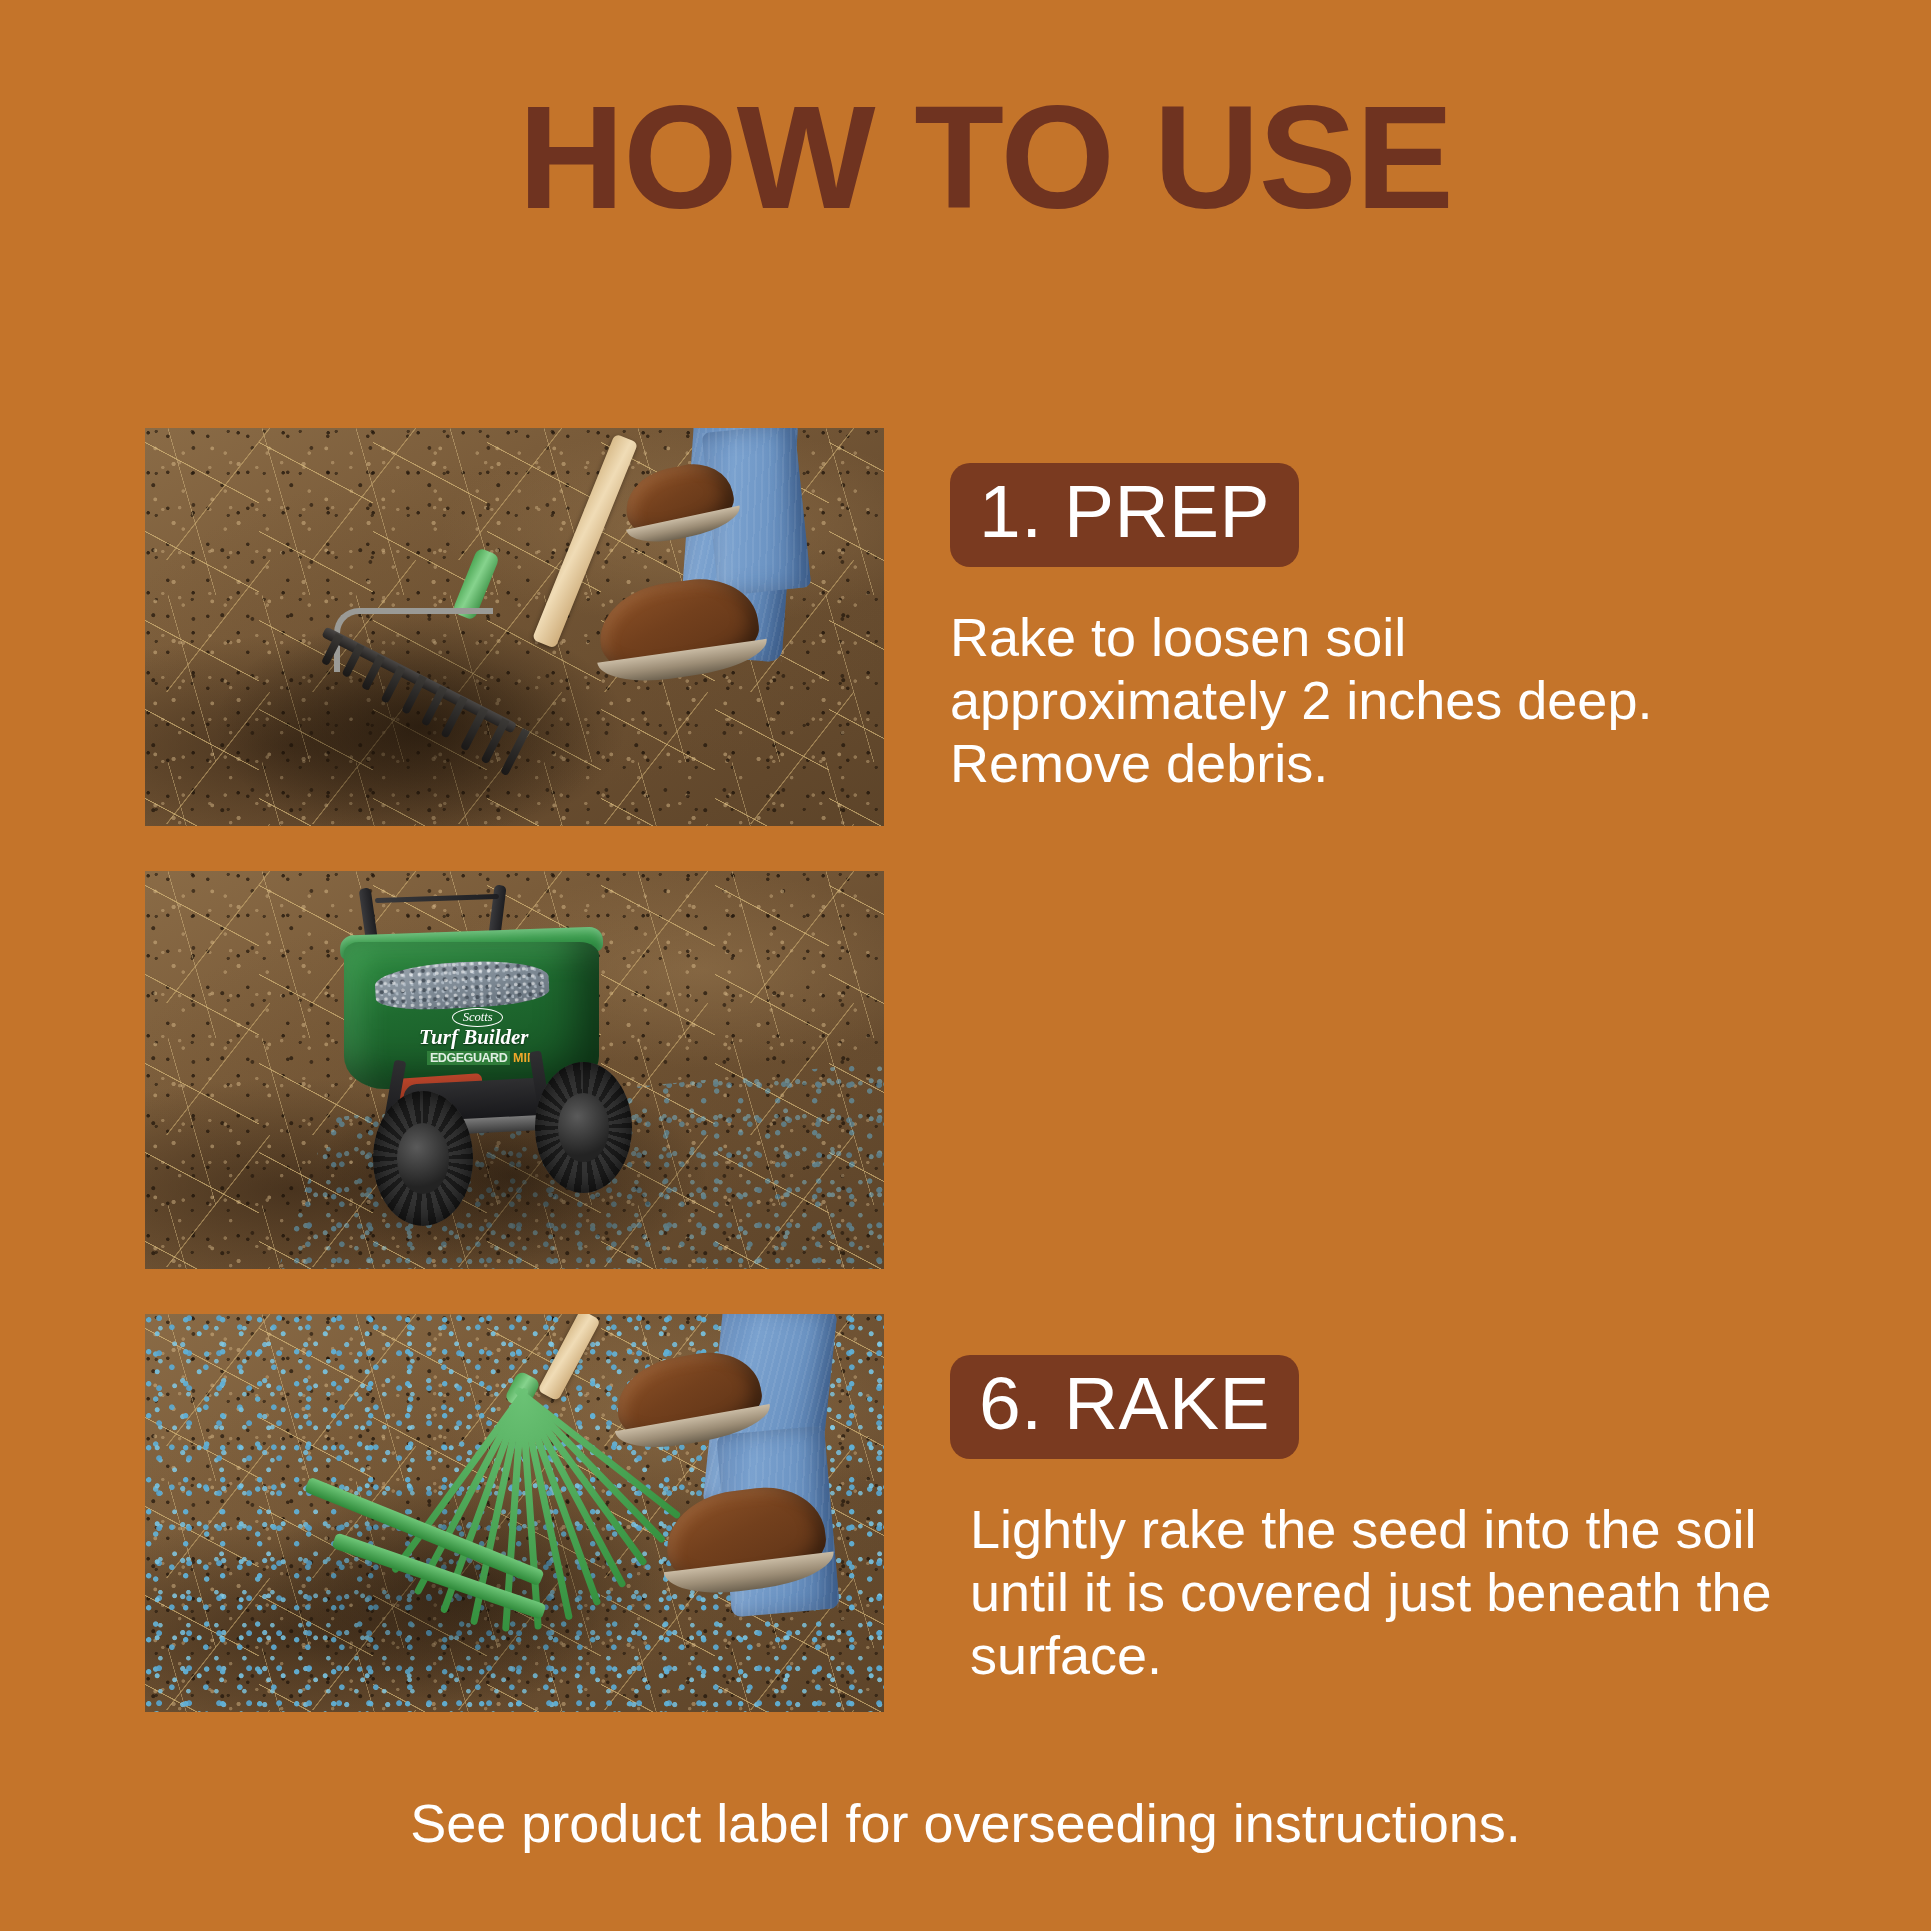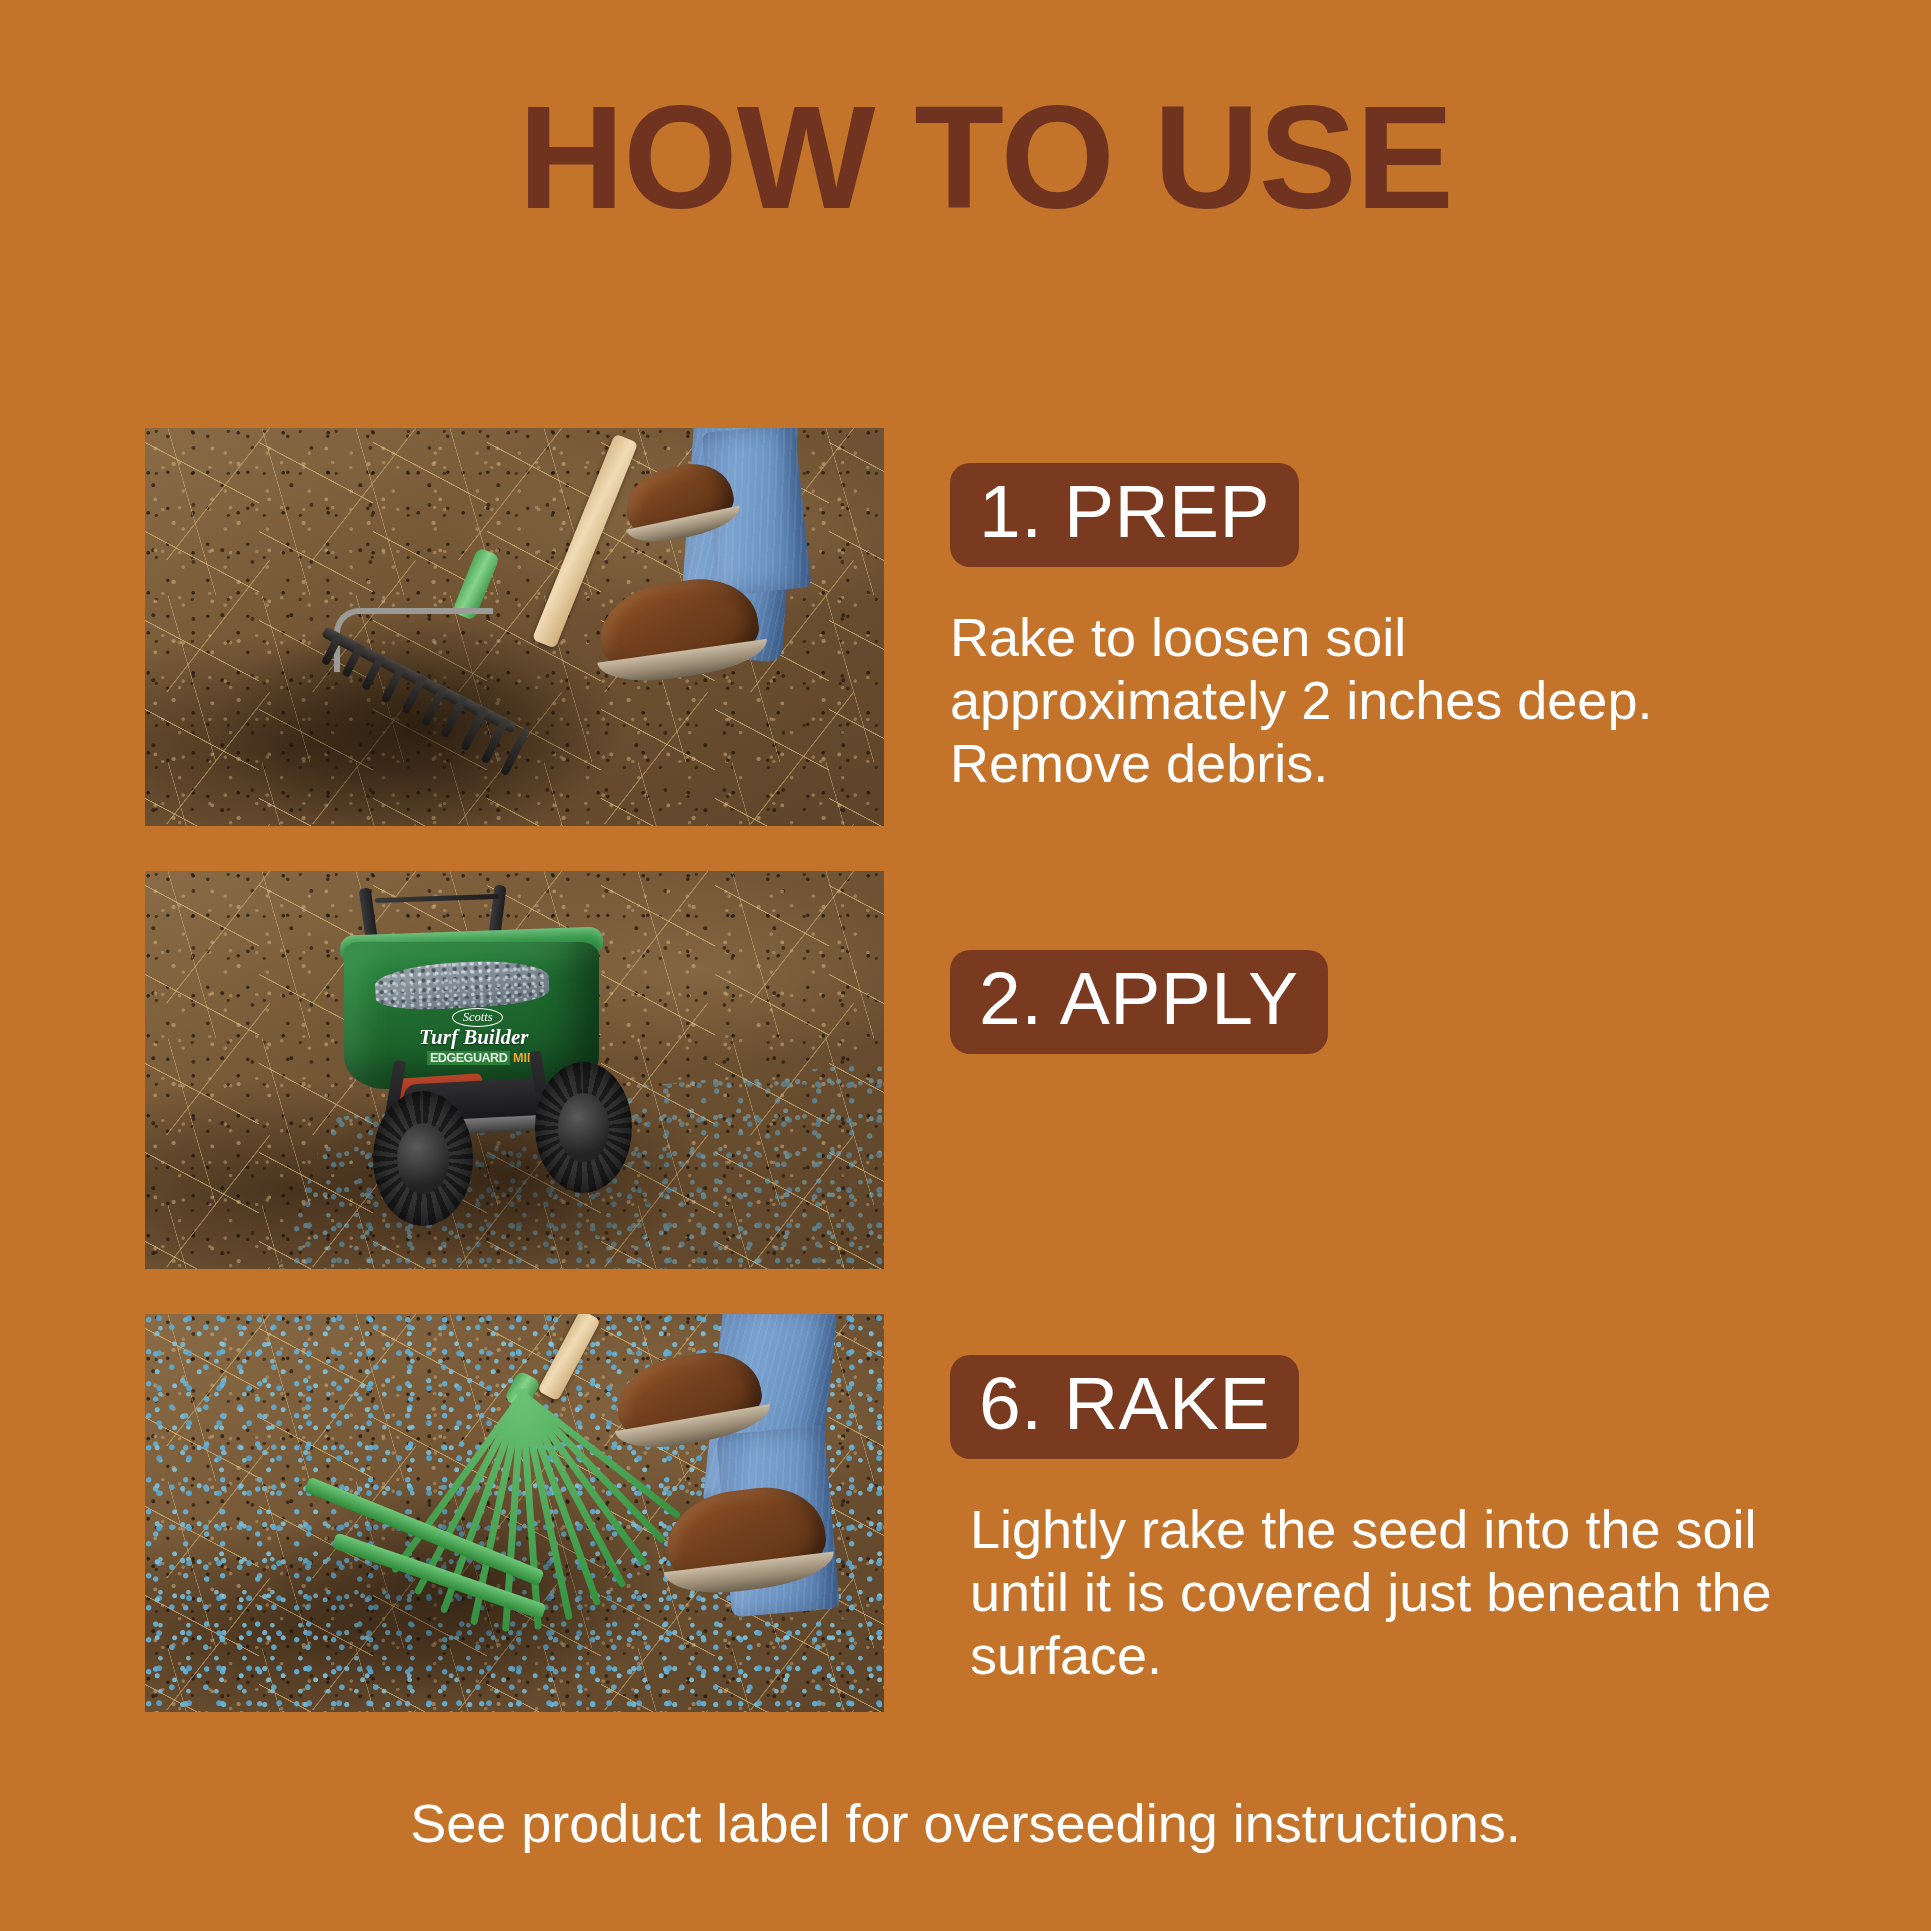--- a/index.html
+++ b/index.html
@@ -427,21 +427,20 @@
         <div class="spreader-red" style="left:253px; top:205px; width:85px; height:39px; transform:rotate(-4deg);"></div>
         <div class="spreader-frame" style="left:259px; top:210px; width:145px; height:39px; border-radius:13.5px; transform:rotate(-3deg);"></div>
         <div class="spreader-frame" style="left:243px; top:189px; width:11.6px; height:75px; transform:rotate(10deg);"></div>
         <div class="spreader-frame" style="left:390px; top:180px; width:11.6px; height:77px; transform:rotate(-9deg);"></div>
 
         <div class="axle" style="left:280px; top:247px; width:116px; height:15.4px; transform:rotate(-3deg);"></div>
         <div class="wheel" style="left:228px; top:220px; width:100px; height:135px; border-radius:50%;"></div>
         <div class="wheel" style="left:390px; top:191px; width:97px; height:131px; border-radius:50%;"></div>
       </div>
       <div class="step-text-col">
-        <div class="badge">2. APPLY</div>
       </div>
     </div>
 
     <div class="step step-3">
       <div class="photo">
         <div class="soil"></div>
         <div class="debris"></div>
         <div class="seeds heavy"></div>
         <div class="shade" style="left:116px; top:164px; width:406px; height:222px;"></div>
 

